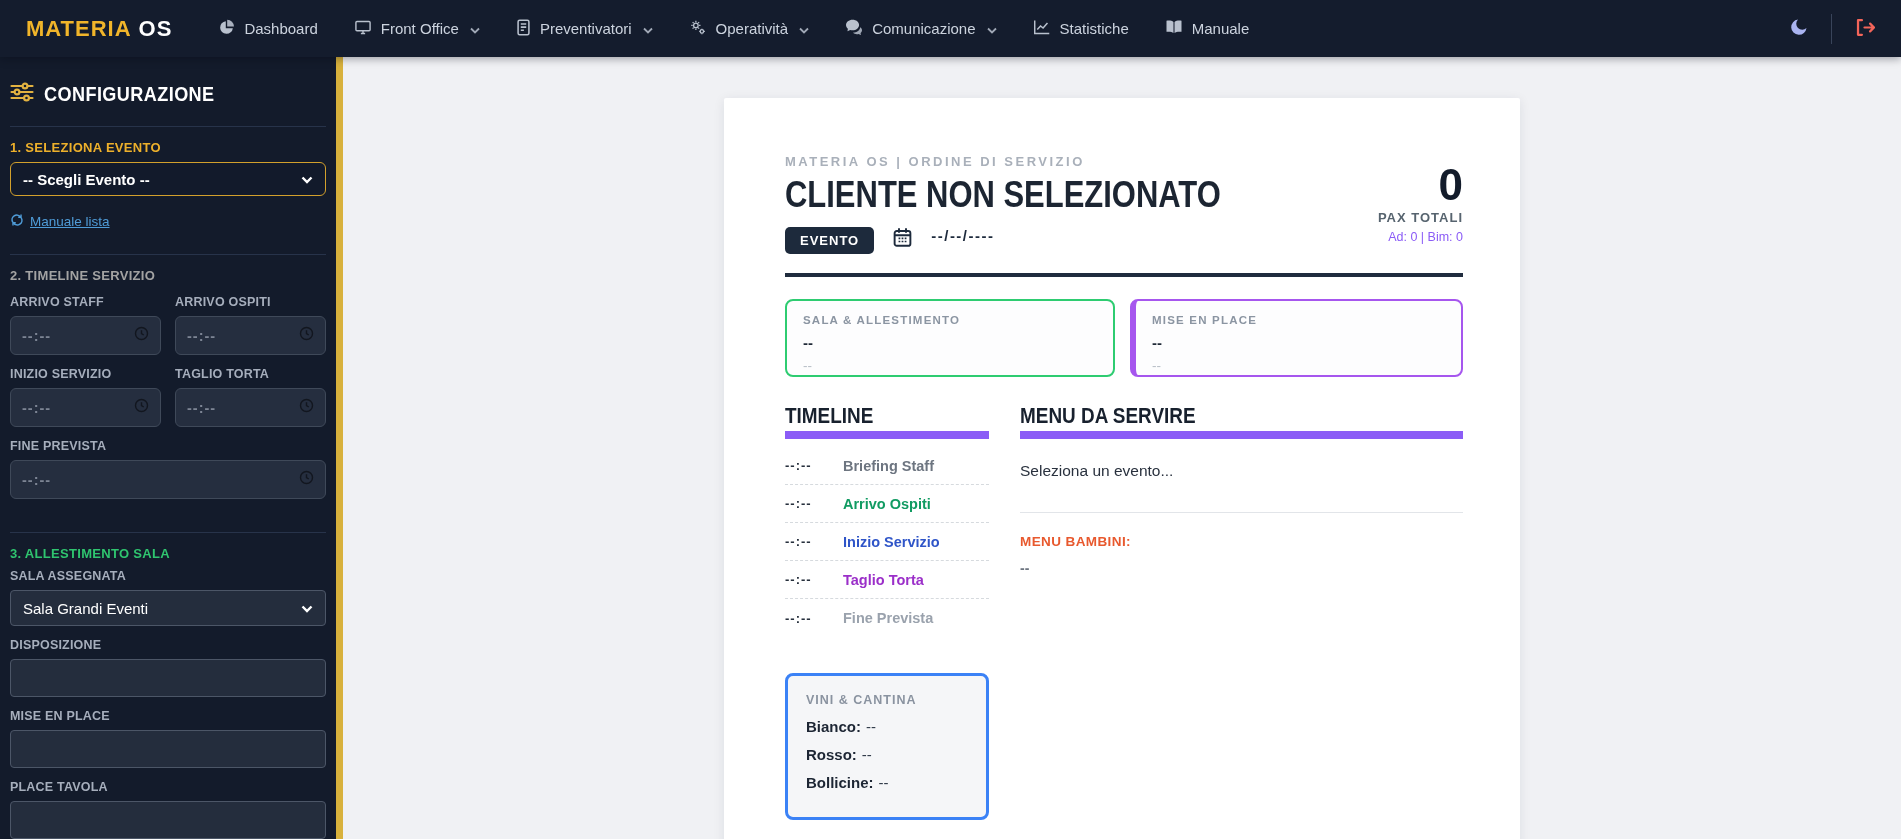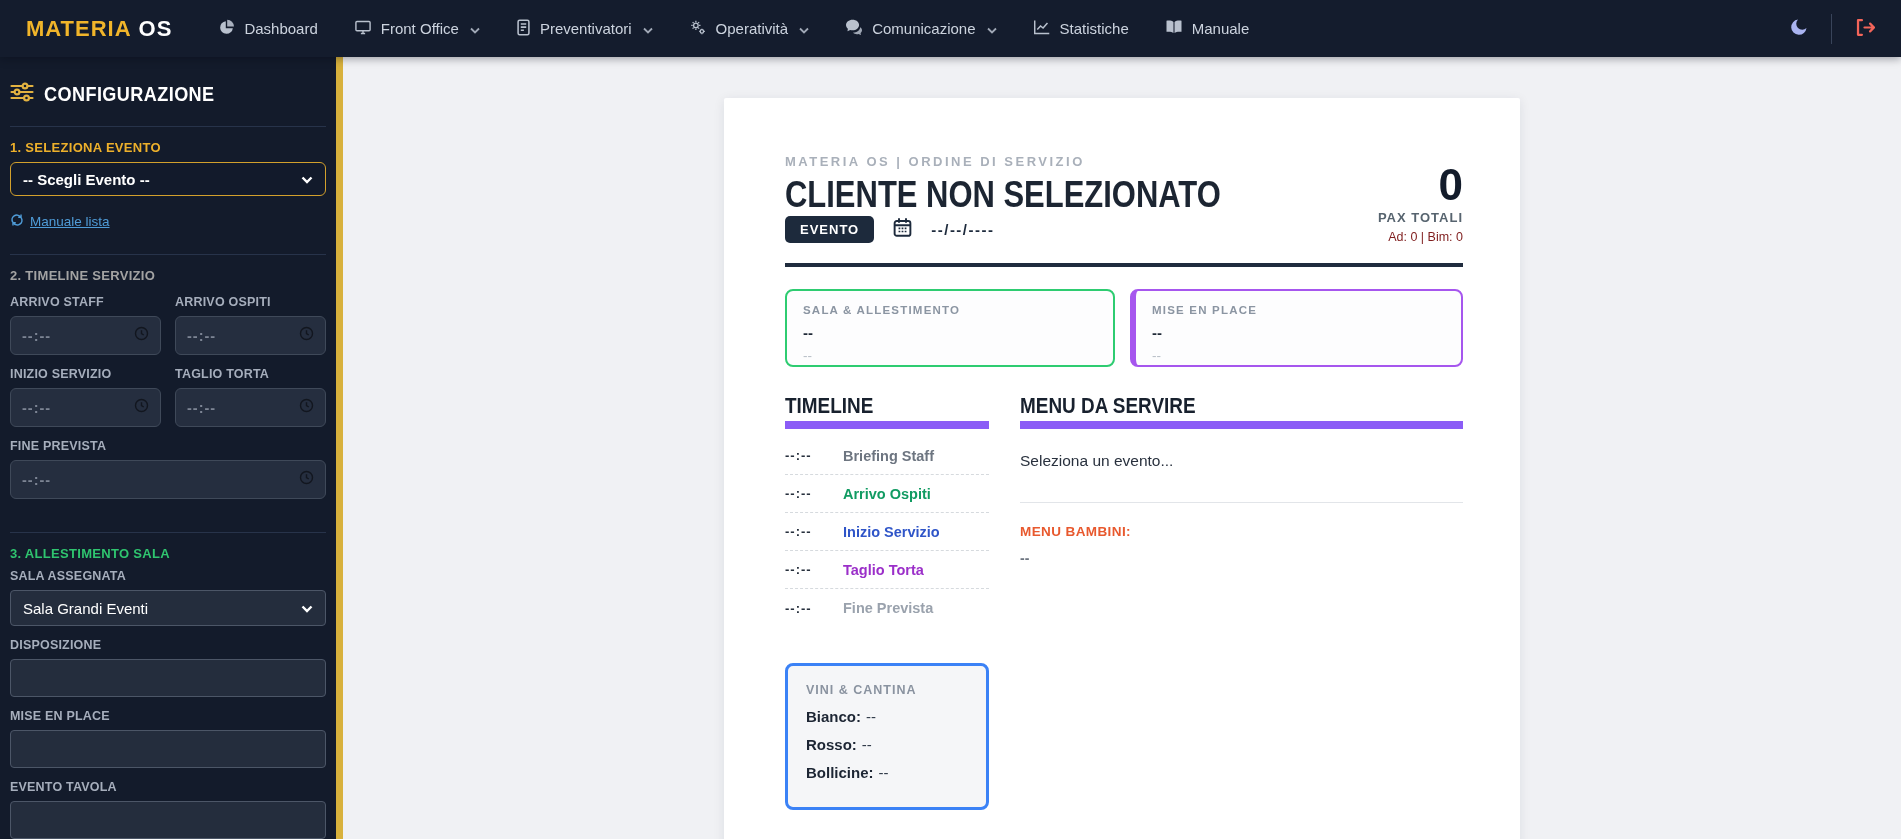--- a/index.html
+++ b/index.html
@@ -62,23 +62,23 @@
   
   .card { width:796px; margin:41px auto 0 auto; background:#ffffff; border-radius:2px;
           box-shadow:0 2px 12px rgba(20,30,50,.09); height:840px;
           padding:56px 57px 40px 61px; }
   .eyebrow { color:#a9b0ba; font-size:13px; font-weight:600; letter-spacing:2.5px; }
   .title-row { display:flex; justify-content:space-between; align-items:flex-start; }
   .client-title { margin-top:5px; color:#1c2532; font-size:36px; font-weight:800; }
   .pax-block { text-align:right; margin-top:-6px; }
   .pax-value { color:#131c2b; font-size:44px; font-weight:700; line-height:1; }
   .pax-label { color:#57646f; font-size:13px; font-weight:700; letter-spacing:1px; margin-top:3px; }
-  .pax-detail { color:#7f1d1d; font-size:12.5px; margin-top:5px; }
-
-  .badge-row { display:flex; align-items:center; gap:18px; }
+  .pax-detail { color:#8b5cf6; font-size:12.5px; margin-top:5px; }
+
+  .badge-row { display:flex; align-items:flex-start; gap:18px; margin-top:11px; }
   .event-badge { background:#1d2a3c; color:#ffffff; font-size:13px; font-weight:700;
                  letter-spacing:1px; padding:6px 15px; border-radius:5px; }
   .date-value { color:#1d2a3c; font-size:15px; font-weight:700; letter-spacing:1.5px; }
   .thick-divider { height:4px; background:#202c3e; margin-top:19px; }
 
   .boxes-row { display:flex; gap:15px; margin-top:22px; }
   .info-box { border-radius:8px; background:#fdfdfe; padding:13px 16px; height:78px; }
   .info-box.green { width:330px; border:2px solid #2ecc71; }
   .info-box.purple { flex:1; border:2px solid #a656ee; border-left:6px solid #a656ee; }
   .info-box-title { color:#8b95a2; font-size:11.5px; font-weight:700; letter-spacing:1.2px; }
@@ -291,21 +291,21 @@
             <path d="M1.5 1.5 6 6 10.5 1.5"></path>
           </svg></span>
     </div>
 
     <div class="field-label">DISPOSIZIONE</div>
     <input class="text-input" type="text" style="">
 
     <div class="field-label">MISE EN PLACE</div>
     <input class="text-input" type="text" style="">
 
-    <div class="field-label">EVENTO TAVOLA</div>
+    <div class="field-label">PLACE TAVOLA</div>
     <input class="text-input" type="text" style="">
   </aside>
 
   <main class="content">
     <section class="card">
       <div class="eyebrow">MATERIA OS | ORDINE DI SERVIZIO</div>
 
       <div class="title-row">
         <div>
           <h1 class="client-title"><span class="condensed">CLIENTE NON SELEZIONATO</span></h1>

